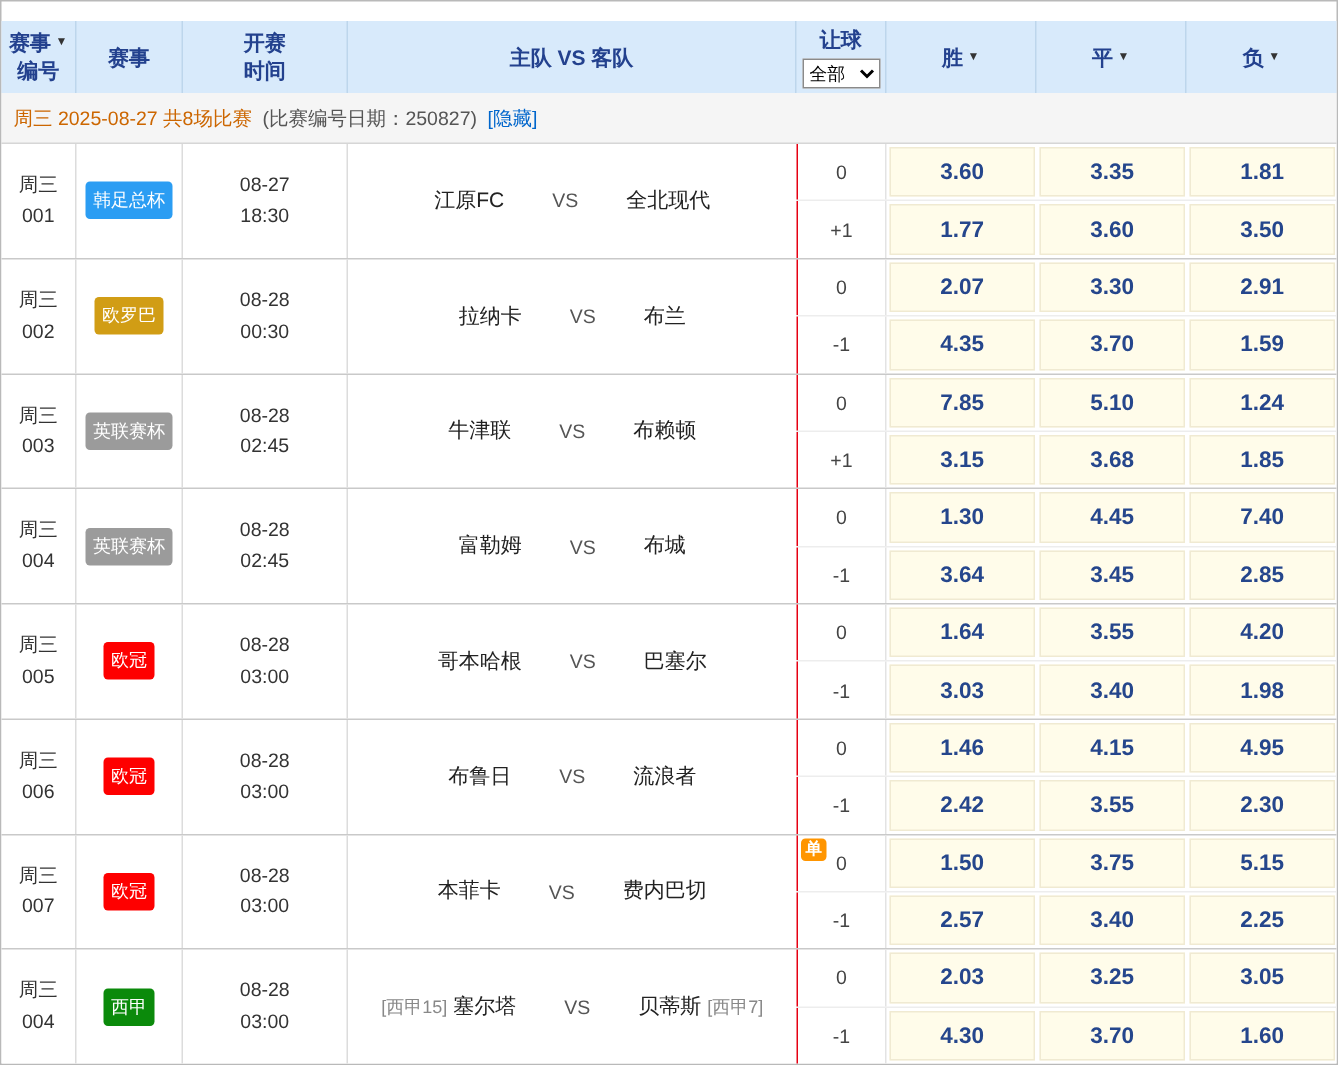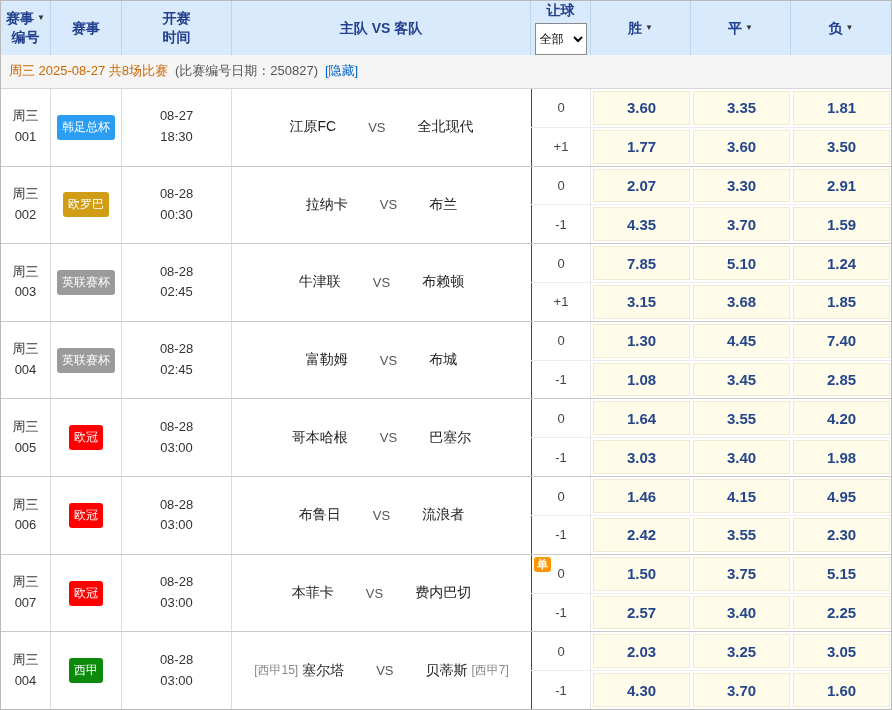--- a/index.html
+++ b/index.html
@@ -10,37 +10,37 @@
   }
   .page {
     width:892px; height:710px; display:flex; flex-direction:column;
     border:1px solid #b9b9b9;
   }
 
   
   .table-header {
     flex:0 0 48px; display:flex; align-items:stretch;
     background:var(--header-bg,#d8eafb); color:var(--header-text,#23418e);
-    font-weight:bold; font-size:14px;
+    font-weight:bold; font-size:14px;margin-top:13px;
   }
   .hcell {
     display:flex; flex-direction:column; align-items:center; justify-content:center;
     border-right:1px solid #bdd6ec; line-height:1.35; text-align:center;
   }
   .hcell:last-child { border-right:none; }
   .h-id { flex:0 0 50px; }
   .h-league { flex:0 0 71px; }
   .h-time { flex:0 0 110px; }
   .h-teams { flex:1; }
   .h-handicap { flex:0 0 60px; }
   .h-odds { flex:0 0 100px; }
   .hline { display:flex; align-items:center; justify-content:center; }
   .tri { font-size:8px; margin-left:3px; color:#333; cursor:pointer; }
   .h-handicap select {
-    margin-top:3px; font-size:12px; height:32px; width:52px;
+    margin-top:3px; font-size:12px; height:20px; width:52px;
     border:1px solid #8a8a8a; background:#fff; color:#000;
   }
 
   
   .subheader {
     flex:0 0 34px; display:flex; align-items:center; gap:7px;
     padding-left:8px; background:#f5f5f5; border-bottom:1px solid #d6d6d6;
     font-size:13px;
   }
   .sub-summary { color:var(--summary-color,#cc6600); font-weight:normal; }
@@ -312,21 +312,21 @@
         </div>
         <div class="odds-cell">1.30</div>
         <div class="odds-cell">4.45</div>
         <div class="odds-cell">7.40</div>
       </div>
       <div class="sub-row">
         <div class="handicap-cell">
 
           <span>-1</span>
         </div>
-        <div class="odds-cell">1.08</div>
+        <div class="odds-cell">3.64</div>
         <div class="odds-cell">3.45</div>
         <div class="odds-cell">2.85</div>
       </div>
     </div>
   </div>
       <div class="match-row">
     <div class="cell col-id">
       <div>周三</div>
       <div>005</div>
     </div>

